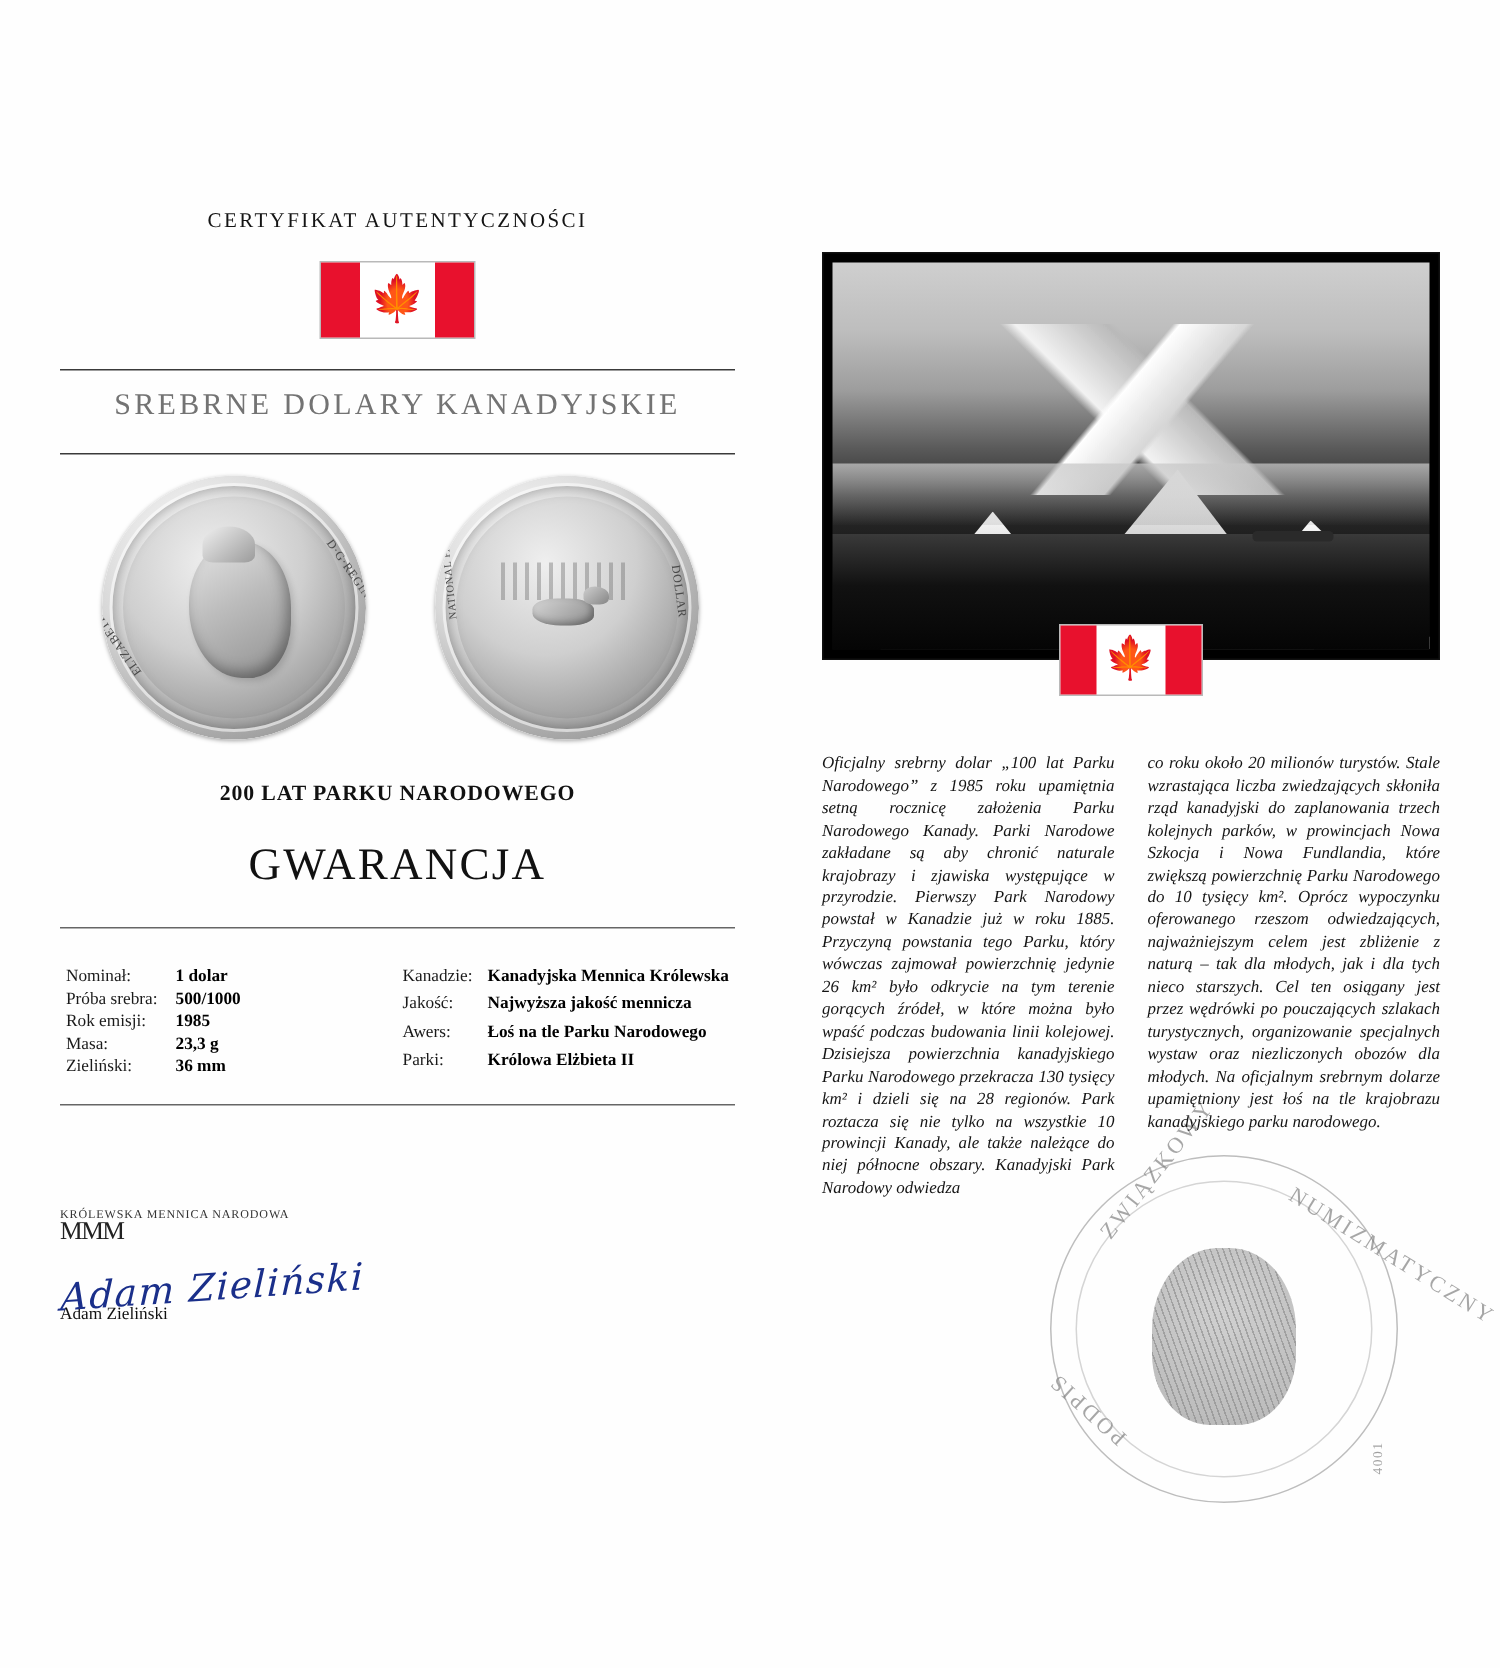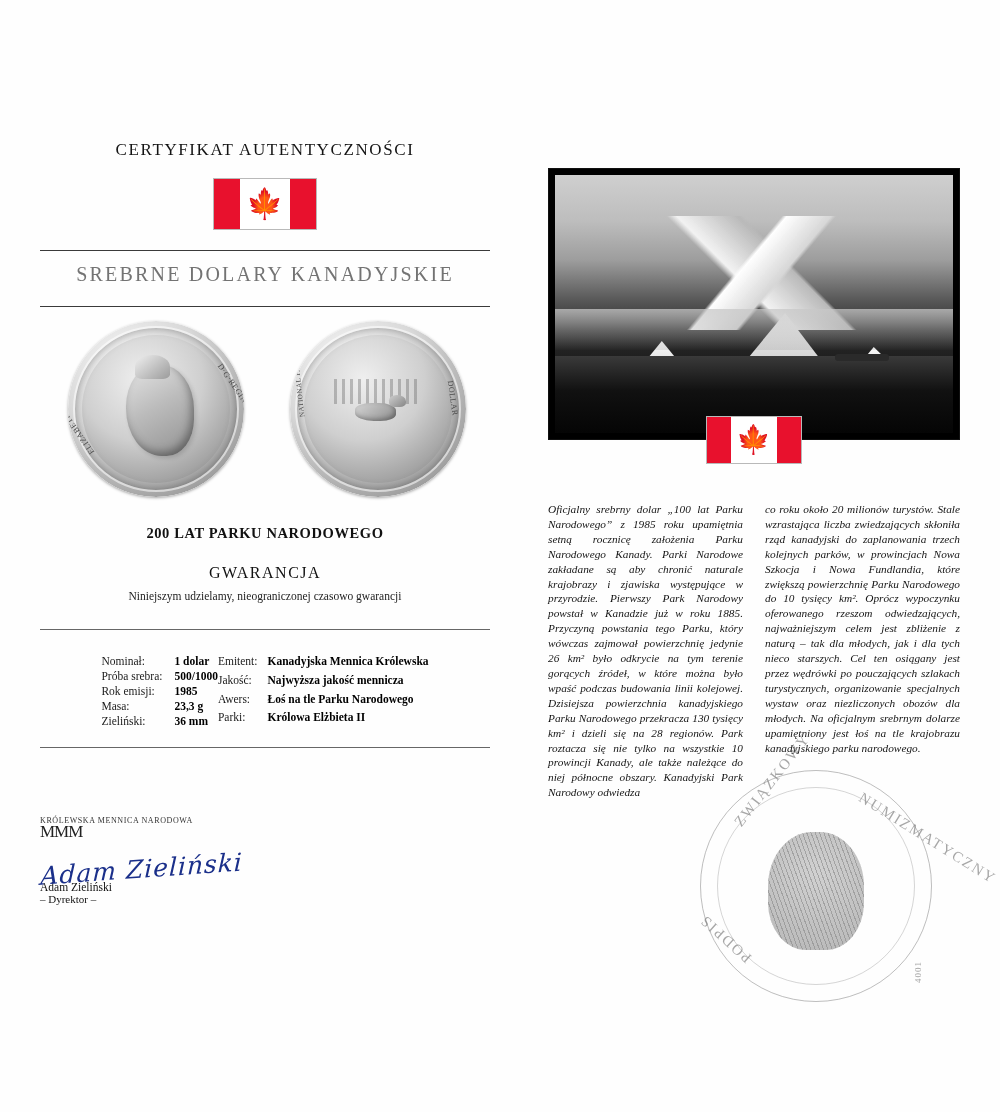--- a/index.html
+++ b/index.html
@@ -27,21 +27,21 @@
   .left-panel {
     position: absolute;
     left: 40px;
     top: 140px;
     width: 450px;
     text-align: center;
   }
 
   .cert-title {
     font-family: "Liberation Serif", serif;
-    font-size: 17px;
+    font-size: 14px;
     letter-spacing: 1.6px;
     color: #141414;
     margin: 0 0 18px 0;
     font-variant: small-caps;
     font-weight: normal;
   }
 
   .flag {
     width: 104px;
     height: 52px;
@@ -206,37 +206,37 @@
 
   .coin-caption {
     font-size: 14.5px;
     font-weight: bold;
     letter-spacing: 0.6px;
     margin-top: 24px;
     color: #111;
   }
 
   .guarantee-title {
-    font-size: 16px;
+    font-size: 30px;
     letter-spacing: 1.5px;
     margin-top: 22px;
     color: #111;
   }
   .guarantee-text {
     font-size: 11.5px;
     line-height: 1.45;
     margin-top: 6px;
     color: #222;
   }
 
   
   .specs {
     margin-top: 24px;
     display: flex;
-    justify-content: center;
+    justify-content: space-between;
     text-align: left;
     font-size: 11.5px;
     padding: 0 4px;
   }
   .specs-col {
     display: table;
     border-collapse: collapse;
   }
   .specs-row { display: table-row; }
   .specs-row .k,
@@ -496,21 +496,20 @@
           <span style="transform: rotate(-96deg) translate(0, -80px); font-size:7px;">NATIONAL PARKS 1885-1985 PARCS NATIONAUX</span>
           <span style="transform: rotate(82deg) translate(-18px, -80px);">DOLLAR</span>
         </div>
       </div>
 
     </div>
 
     <div class="coin-caption">200 LAT PARKU NARODOWEGO</div>
 
     <div class="guarantee-title">GWARANCJA</div>
-    <div class="guarantee-text">Niniejszym udzielamy, nieograniczonej czasowo gwarancji</div>
 
     <hr class="rule thin" style="margin-top:24px">
 
     <div class="specs">
       <div class="specs-col left">
         <div class="specs-row">
           <div class="k">Nominał:</div>
           <div class="v">1 dolar</div>
         </div>
         <div class="specs-row">
@@ -526,21 +525,21 @@
           <div class="v">23,3 g</div>
         </div>
         <div class="specs-row">
           <div class="k">Zieliński:</div>
           <div class="v">36 mm</div>
         </div>
       </div>
 
       <div class="specs-col right">
         <div class="specs-row">
-          <div class="k">Emitent:</div>
+          <div class="k">Kanadzie:</div>
           <div class="v">Kanadyjska Mennica Królewska</div>
         </div>
         <div class="specs-row">
           <div class="k">Jakość:</div>
           <div class="v">Najwyższa jakość mennicza</div>
         </div>
         <div class="specs-row">
           <div class="k">Awers:</div>
           <div class="v">Łoś na tle Parku Narodowego</div>
         </div>
@@ -551,21 +550,20 @@
       </div>
     </div>
 
     <hr class="rule thin" style="margin-top:18px">
 
     <div class="sig-block">
       <div class="mint-logo">KRÓLEWSKA MENNICA NARODOWA</div>
       <div class="mint-mark">МММ</div>
       <div class="signature">Adam Zieliński</div>
       <div class="sig-name">Adam Zieliński</div>
-      <div class="sig-role">– Dyrektor –</div>
     </div>
 
   </div>
 
   <div class="right-panel">
 
     <div class="photo-frame">
       <div class="photo">
         <div class="mountains"></div>
         <div class="peak p1"></div>

